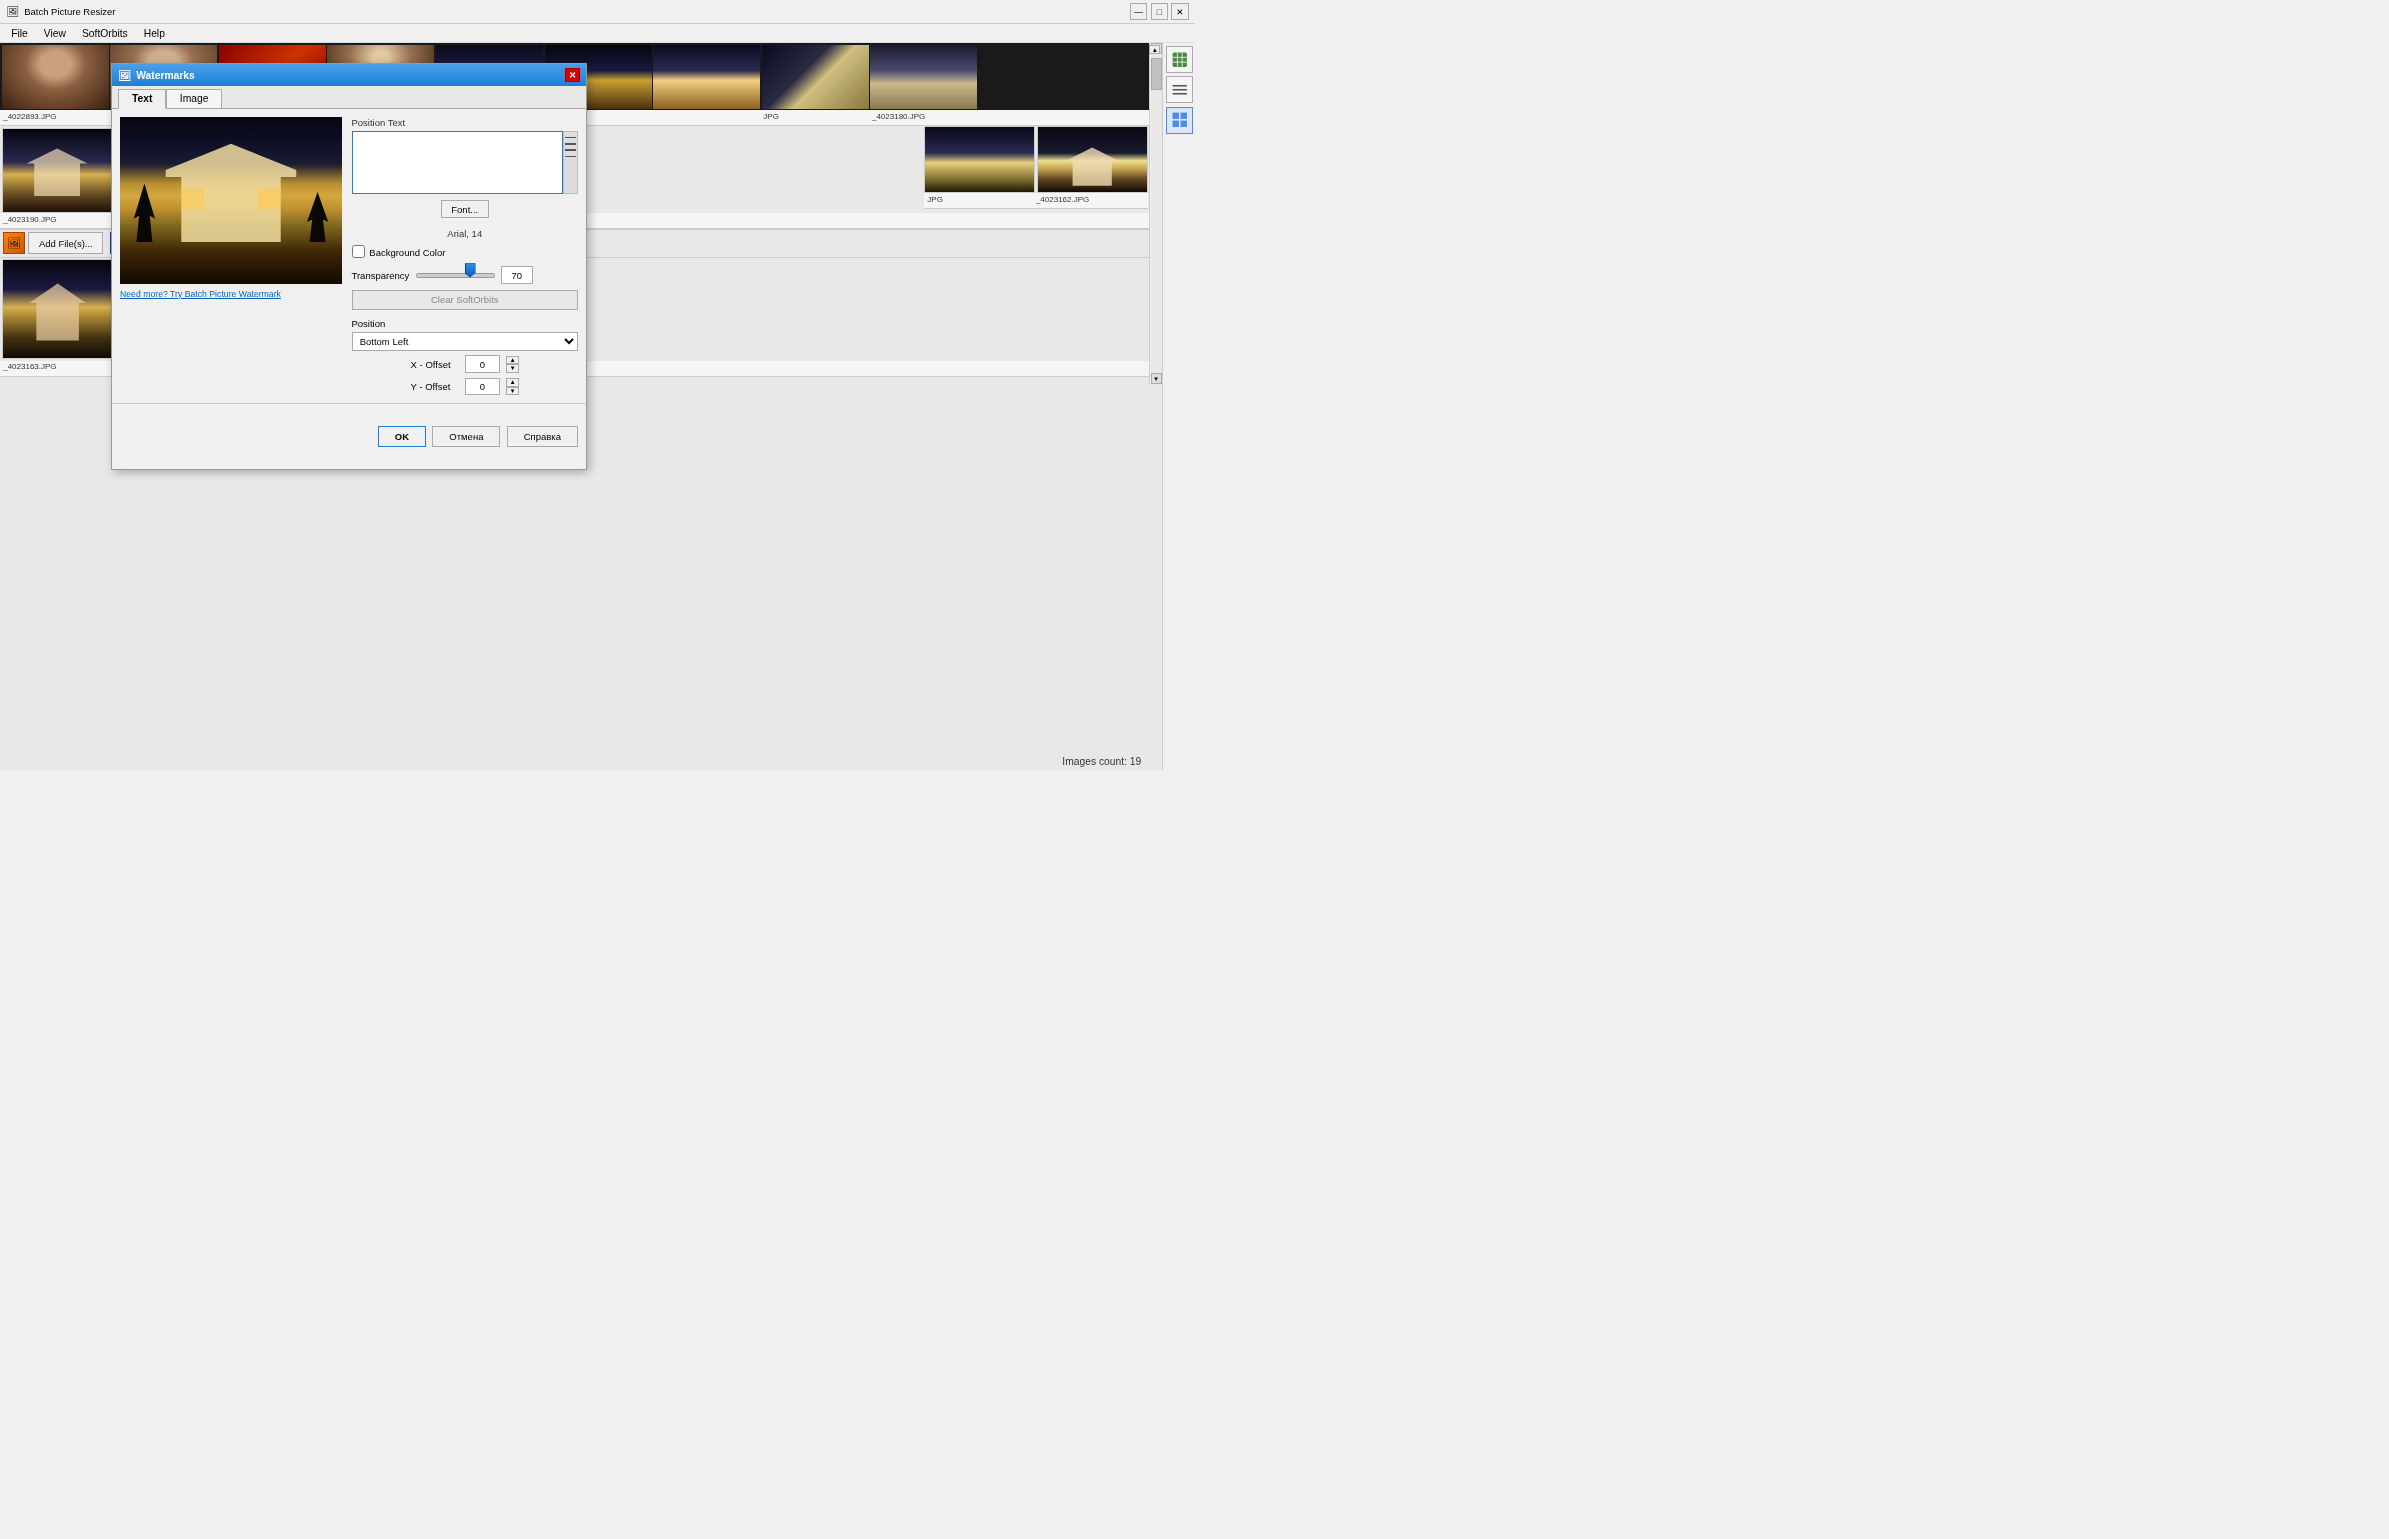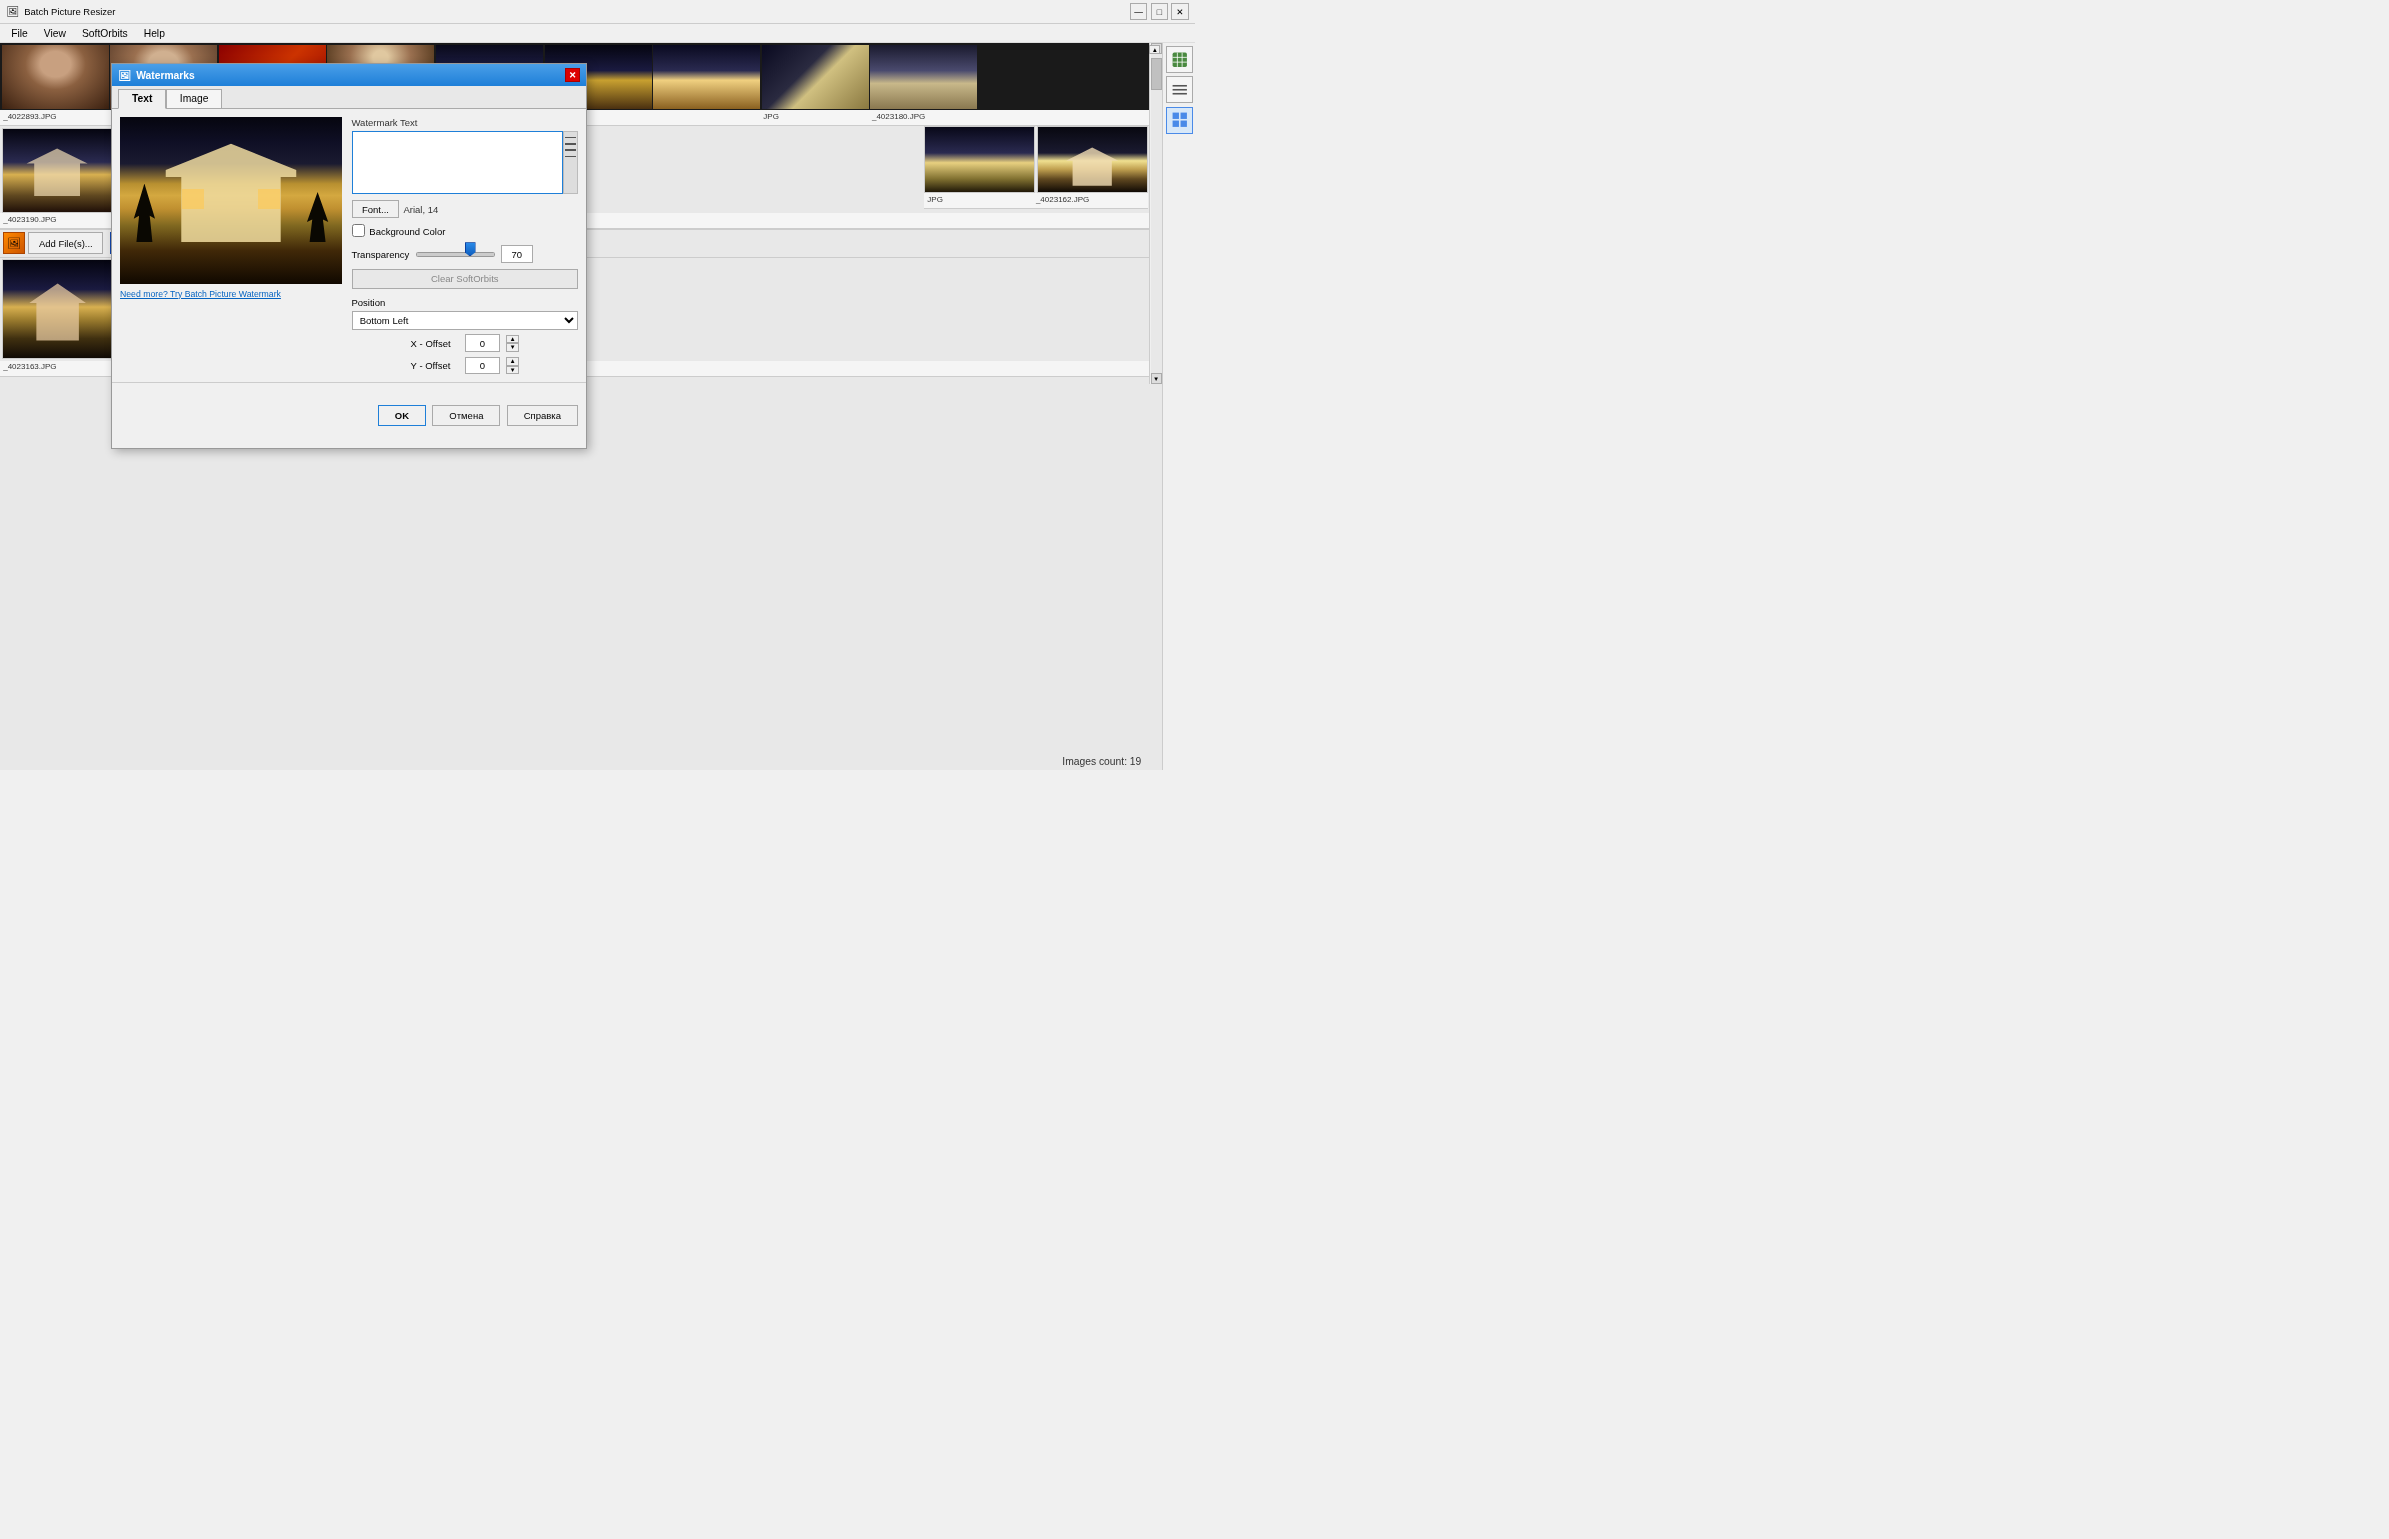--- a/index.html
+++ b/index.html
@@ -337,22 +337,23 @@
       height: 63px;
       border: 1.6px solid #1e7fd8;
       background: #fff;
       padding: 3.2px;
       font-size: 10.3px;
       resize: none;
     }
     .font-row {
       display: flex;
       align-items: center;
-      gap: 4px;
+      gap: 10px;
       margin-top: 6.3px;
+      flex-direction: column;
     }
     .font-btn {
       padding: 2.4px 9.5px;
       border: 0.8px solid #aaa;
       background: #f0f0f0;
       cursor: pointer;
       font-size: 9.5px;
     }
     .font-info {
       font-size: 9.5px;
@@ -665,21 +666,21 @@
           <div style="position:absolute; bottom:45%; left:28%; width:10%; height:12%; background:rgba(255,200,80,0.6);"></div>
           <div style="position:absolute; bottom:45%; left:62%; width:10%; height:12%; background:rgba(255,200,80,0.6);"></div>
 
           <div style="position:absolute; bottom:25%; left:5%; width:12%; height:35%; background:#0a0802; clip-path:polygon(50% 0%,90% 60%,70% 55%,80% 100%,20% 100%,30% 55%,10% 60%);"></div>
           <div style="position:absolute; bottom:25%; right:5%; width:12%; height:30%; background:#0a0802; clip-path:polygon(50% 0%,90% 60%,70% 55%,80% 100%,20% 100%,30% 55%,10% 60%);"></div>
         </div>
         <div class="dialog-link">Need more? Try Batch Picture Watermark</div>
       </div>
 
       <div class="dialog-controls">
-        <div class="watermark-text-label">Watermark Text</div>
+        <div class="watermark-text-label">Position Text</div>
 
         <div style="display:flex; gap:0;">
           <textarea class="watermark-textarea" style=""></textarea>
           <div style="width:16px; background:#ddd; border:0.8px solid #bbb; display:flex; flex-direction:column; align-items:center; justify-content:flex-start; padding-top:3.2px; gap:1.6px;">
             <div style="width:11px; height:1.6px; background:#555; margin:1.6px 0;"></div>
             <div style="width:11px; height:1.6px; background:#555; margin:1.6px 0;"></div>
             <div style="width:11px; height:1.6px; background:#555; margin:1.6px 0;"></div>
             <div style="width:11px; height:1.6px; background:#555; margin:1.6px 0;"></div>
           </div>
         </div>

